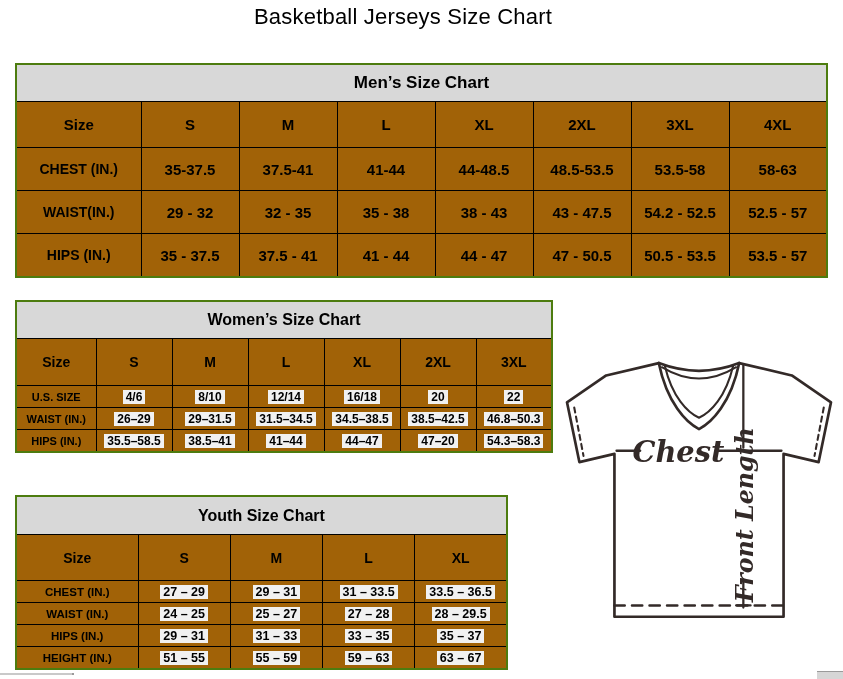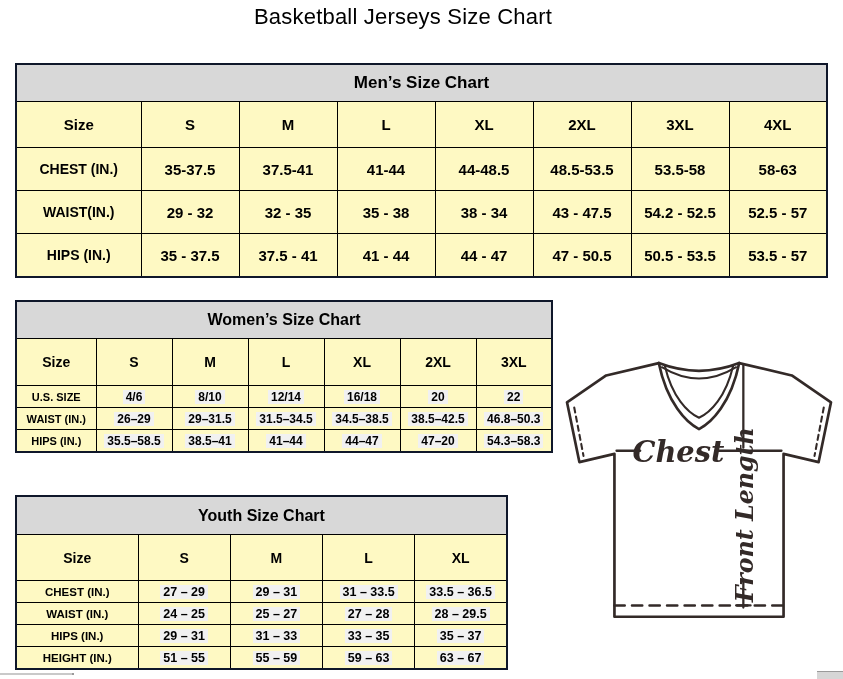--- a/index.html
+++ b/index.html
@@ -7,21 +7,21 @@
     width:843px;height:679px;position:relative;background:#ffffff;
     font-family:"Liberation Sans","DejaVu Sans",sans-serif;
     overflow:hidden;color:#000;
   }
   .page-title{
     position:absolute;left:0;top:4px;width:806px;text-align:center;
     font-size:22px;font-weight:normal;margin:0;letter-spacing:0.2px;
   }
   table.size-table{
     border-collapse:collapse;table-layout:fixed;position:absolute;
-    border:2px solid #0f172a;background:#fef9c3;
+    border:2px solid #4d7c0f;background:#a16207;
   }
   table.size-table th,table.size-table td{
     border:1px solid #000;text-align:center;vertical-align:middle;
     font-weight:bold;padding:0;overflow:hidden;white-space:nowrap;
   }
   tr.title-row th{background:#d8d8d8;}
   
   table.men{left:15px;top:63px;width:813px;}
   .men tr.title-row th{height:36px;font-size:17px;}
   .men tr.head-row th{height:45px;font-size:15px;}
@@ -94,21 +94,21 @@
         <td><span class="hl">44-48.5</span></td>
         <td><span class="hl">48.5-53.5</span></td>
         <td><span class="hl">53.5-58</span></td>
         <td><span class="hl">58-63</span></td>
       </tr>
       <tr class="data-row">
         <th>WAIST(IN.)</th>
         <td><span class="hl">29 - 32</span></td>
         <td><span class="hl">32 - 35</span></td>
         <td><span class="hl">35 - 38</span></td>
-        <td><span class="hl">38 - 34</span></td>
+        <td><span class="hl">38 - 43</span></td>
         <td><span class="hl">43 - 47.5</span></td>
         <td><span class="hl">54.2 - 52.5</span></td>
         <td><span class="hl">52.5 - 57</span></td>
       </tr>
       <tr class="data-row">
         <th>HIPS (IN.)</th>
         <td><span class="hl">35 - 37.5</span></td>
         <td><span class="hl">37.5 - 41</span></td>
         <td><span class="hl">41 - 44</span></td>
         <td><span class="hl">44 - 47</span></td>

